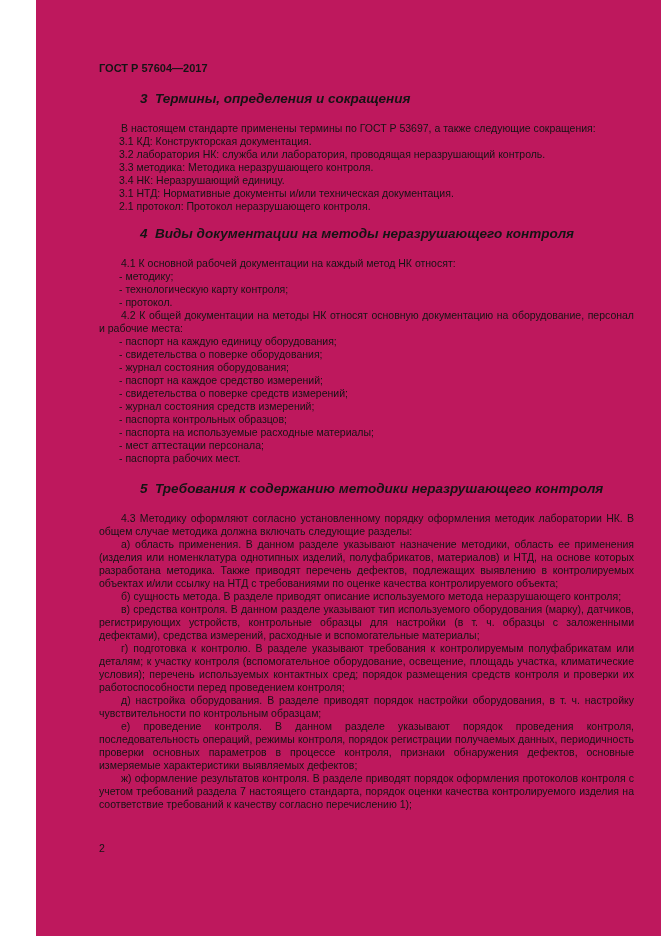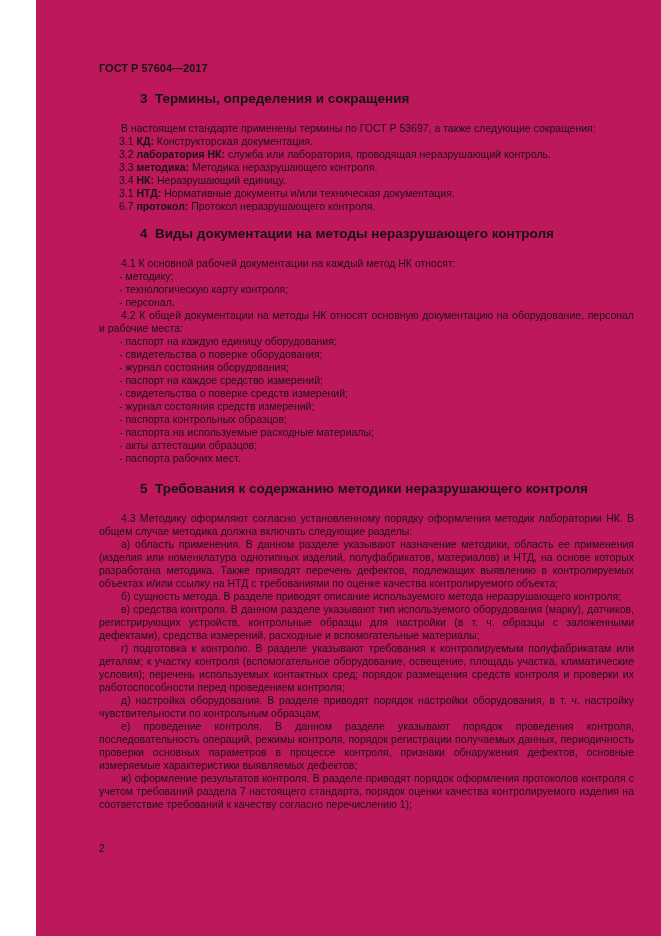--- a/index.html
+++ b/index.html
@@ -29,20 +29,21 @@
     font-weight: 700;
     margin: 0 0 16px 0;
   }
   .sec-heading {
     font-size: 13.5px;
     line-height: 16px;
     font-weight: 700;
     padding-left: 41px;
     margin: 0 0 15px 0;
     text-indent: 0;
+    font-style: italic;
   }
   .sec-heading .h-num {
     margin-right: 0.55em;
   }
   .sec-heading.gap-before-sm { margin-top: 13px; }
   .sec-heading.gap-before-lg { margin-top: 16px; }
   p.body {
     font-size: 10.5px;
     line-height: 13px;
     margin: 0;
@@ -51,21 +52,21 @@
   p.body.ind {
     text-indent: 22px;
   }
   .term-line, .dash-line {
     font-size: 10.5px;
     line-height: 13px;
     padding-left: 20px;
     text-align: left;
   }
   .term-line b {
-    font-weight: 700;
+    font-weight: 400;
   }
   .page-number {
     position: absolute;
     left: 63px;
     top: 842px;
     font-size: 10.5px;
     line-height: 13px;
   }
 </style>
 </head>
@@ -79,45 +80,45 @@
     <div class="sec-heading"><span class="h-num">3</span><span>Термины, определения и сокращения</span></div>
 
     <p class="body ind">В настоящем стандарте применены термины по ГОСТ Р 53697, а также следующие сокращения:</p>
 
     <div>
       <div class="term-line"><span>3.1</span> <b>КД:</b> <span>Конструкторская документация.</span></div>
       <div class="term-line"><span>3.2</span> <b>лаборатория НК:</b> <span>служба или лаборатория, проводящая неразрушающий контроль.</span></div>
       <div class="term-line"><span>3.3</span> <b>методика:</b> <span>Методика неразрушающего контроля.</span></div>
       <div class="term-line"><span>3.4</span> <b>НК:</b> <span>Неразрушающий единицу.</span></div>
       <div class="term-line"><span>3.1</span> <b>НТД:</b> <span>Нормативные документы и/или техническая документация.</span></div>
-      <div class="term-line"><span>6.7</span> <b>протокол:</b> <span>Протокол неразрушающего контроля.</span></div>
+      <div class="term-line"><span>2.1</span> <b>протокол:</b> <span>Протокол неразрушающего контроля.</span></div>
     </div>
 
     <div class="sec-heading gap-before-sm"><span class="h-num">4</span><span>Виды документации на методы неразрушающего контроля</span></div>
 
     <p class="body ind">4.1 К основной рабочей документации на каждый метод НК относят:</p>
 
     <div>
       <div class="dash-line"><span>-</span> <span>методику;</span></div>
       <div class="dash-line"><span>-</span> <span>технологическую карту контроля;</span></div>
-      <div class="dash-line"><span>-</span> <span>персонал.</span></div>
+      <div class="dash-line"><span>-</span> <span>протокол.</span></div>
     </div>
 
     <p class="body ind">4.2 К общей документации на методы НК относят основную документацию на оборудование, персонал и рабочие места:</p>
 
     <div>
       <div class="dash-line"><span>-</span> <span>паспорт на каждую единицу оборудования;</span></div>
       <div class="dash-line"><span>-</span> <span>свидетельства о поверке оборудования;</span></div>
       <div class="dash-line"><span>-</span> <span>журнал состояния оборудования;</span></div>
       <div class="dash-line"><span>-</span> <span>паспорт на каждое средство измерений;</span></div>
       <div class="dash-line"><span>-</span> <span>свидетельства о поверке средств измерений;</span></div>
       <div class="dash-line"><span>-</span> <span>журнал состояния средств измерений;</span></div>
       <div class="dash-line"><span>-</span> <span>паспорта контрольных образцов;</span></div>
       <div class="dash-line"><span>-</span> <span>паспорта на используемые расходные материалы;</span></div>
-      <div class="dash-line"><span>-</span> <span>акты аттестации образцов;</span></div>
+      <div class="dash-line"><span>-</span> <span>мест аттестации персонала;</span></div>
       <div class="dash-line"><span>-</span> <span>паспорта рабочих мест.</span></div>
     </div>
 
     <div class="sec-heading gap-before-lg"><span class="h-num">5</span><span>Требования к содержанию методики неразрушающего контроля</span></div>
 
     <p class="body ind">4.3 Методику оформляют согласно установленному порядку оформления методик лаборатории НК. В общем случае методика должна включать следующие разделы:</p>
     <p class="body ind">а) область применения. В данном разделе указывают назначение методики, область ее применения (изделия или номенклатура однотипных изделий, полуфабрикатов, материалов) и НТД, на основе которых разработана методика. Также приводят перечень дефектов, подлежащих выявлению в контролируемых объектах и/или ссылку на НТД с требованиями по оценке качества контролируемого объекта;</p>
     <p class="body ind">б) сущность метода. В разделе приводят описание используемого метода неразрушающего контроля;</p>
     <p class="body ind">в) средства контроля. В данном разделе указывают тип используемого оборудования (марку), датчиков, регистрирующих устройств, контрольные образцы для настройки (в т. ч. образцы с заложенными дефектами), средства измерений, расходные и вспомогательные материалы;</p>
     <p class="body ind">г) подготовка к контролю. В разделе указывают требования к контролируемым полуфабрикатам или деталям; к участку контроля (вспомогательное оборудование, освещение, площадь участка, климатические условия); перечень используемых контактных сред; порядок размещения средств контроля и проверки их работоспособности перед проведением контроля;</p>

